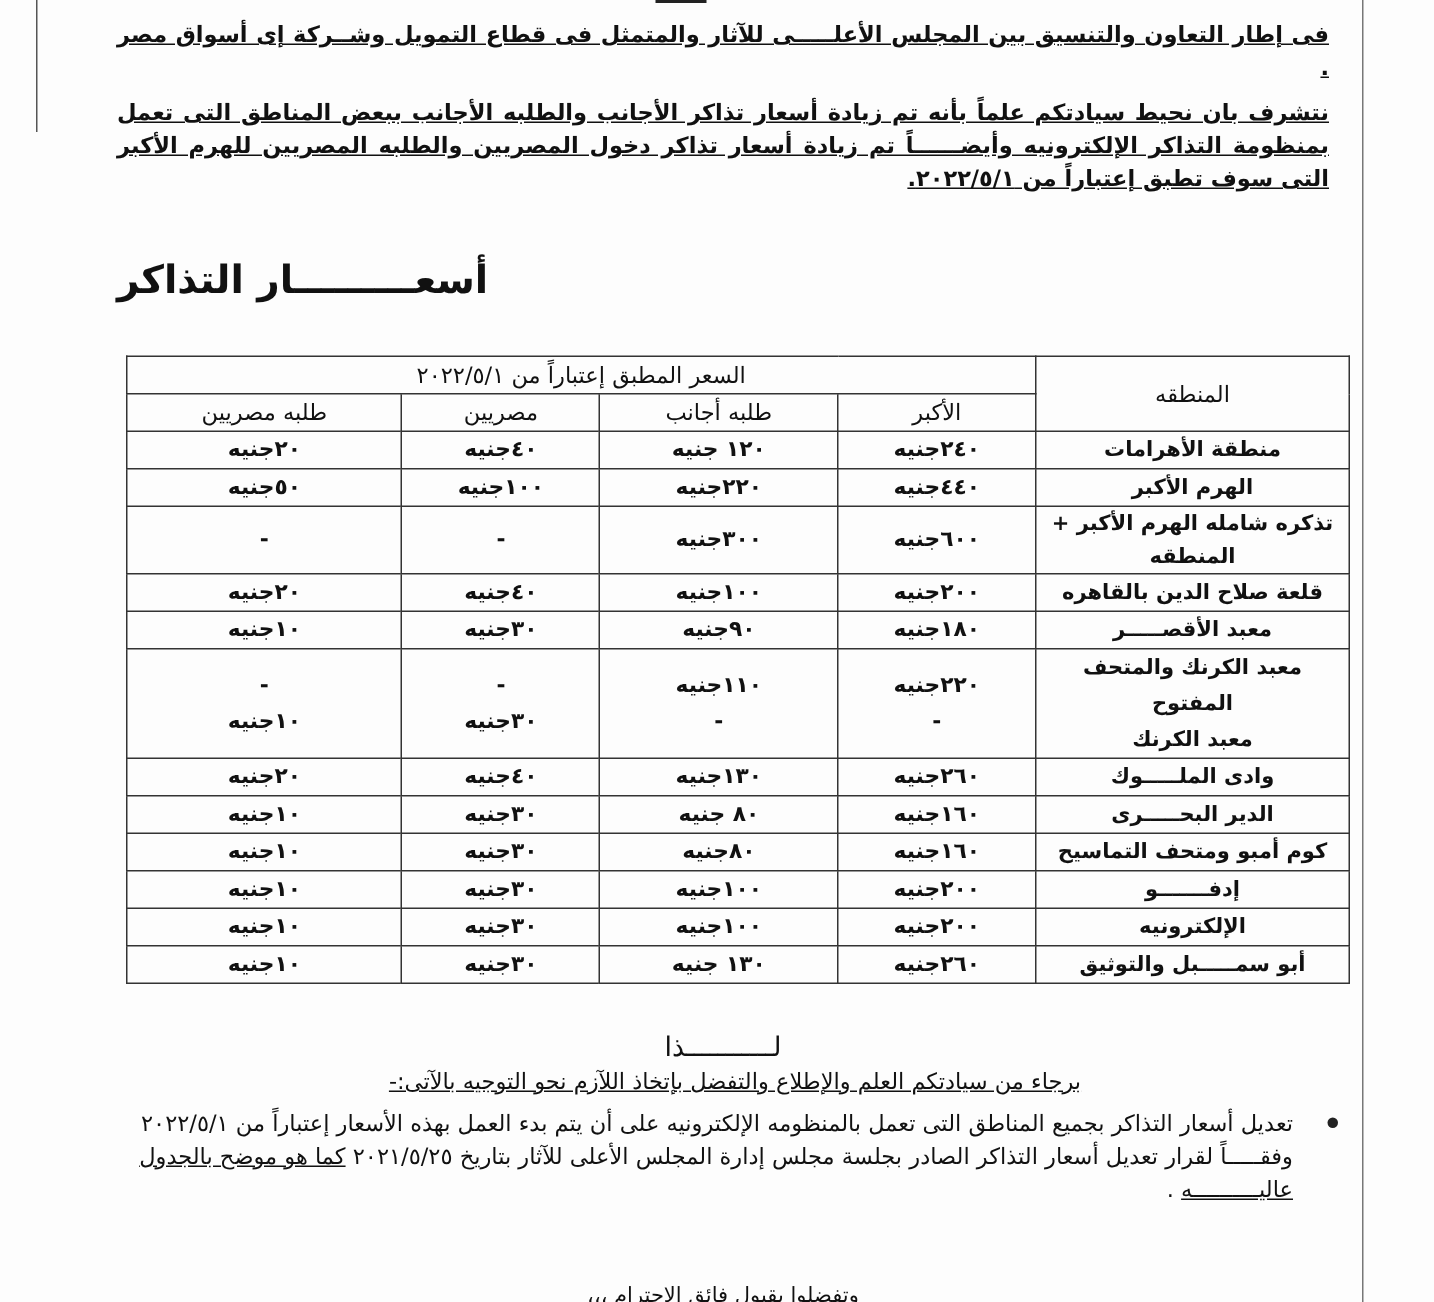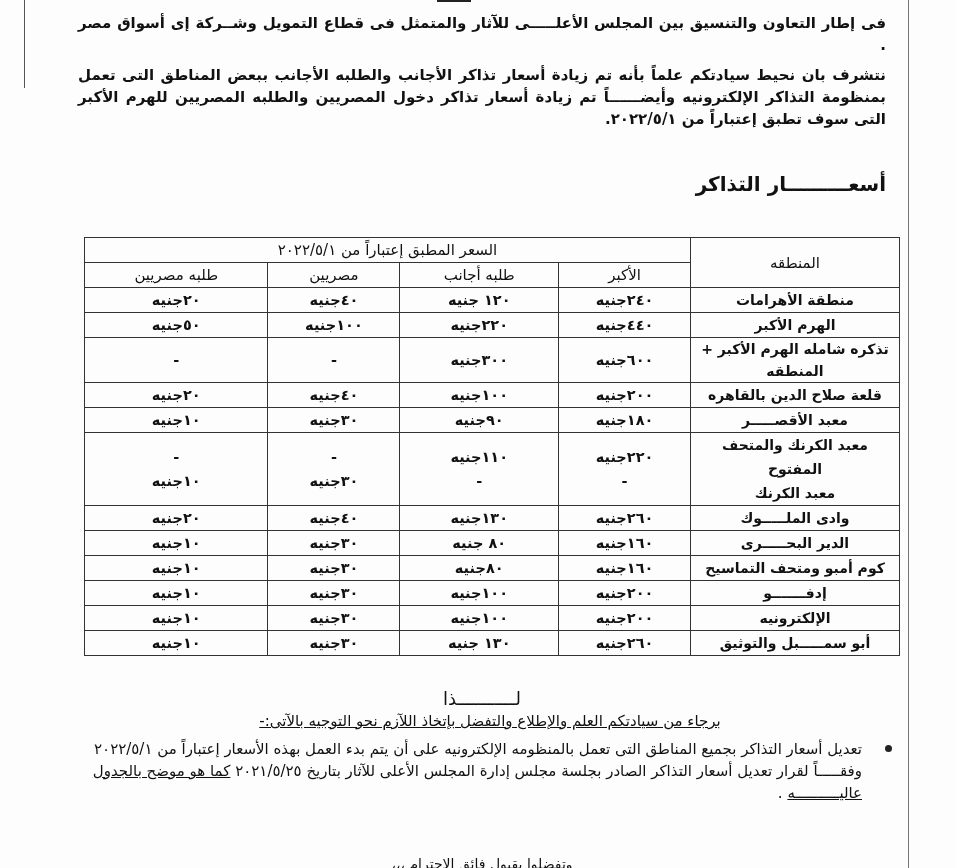--- a/index.html
+++ b/index.html
@@ -21,26 +21,27 @@
   .top-mark {
     position: absolute; left: 437px; top: 0; width: 34px; height: 2px; background: #222;
   }
   .doc {
     position: absolute; left: 78px; top: 12px; width: 808px;
     direction: rtl; text-align: right;
   }
   p.para {
     margin: 0; font-size: 15px; font-weight: bold; line-height: 22px;
     text-align: justify;
+    text-decoration: underline;
   }
   .p1 { position: absolute; top: 0; left: 0; right: 0; }
   .p2 { position: absolute; top: 52px; left: 0; right: 0; }
   .title {
     position: absolute; top: 160px; left: 0; right: 0;
-    text-align: right; font-size: 20px; font-weight: bold;
+    text-align: left; font-size: 26px; font-weight: bold;
   }
   table.prices {
     position: absolute; top: 225px; left: 6px;
     width: 816px; border-collapse: collapse; direction: rtl;
     font-size: 14.5px; font-weight: bold;
   }
   table.prices td, table.prices th {
     border: 1.5px solid #333; text-align: center; padding: 0 4px;
     height: 24px; line-height: 22px;
   }

